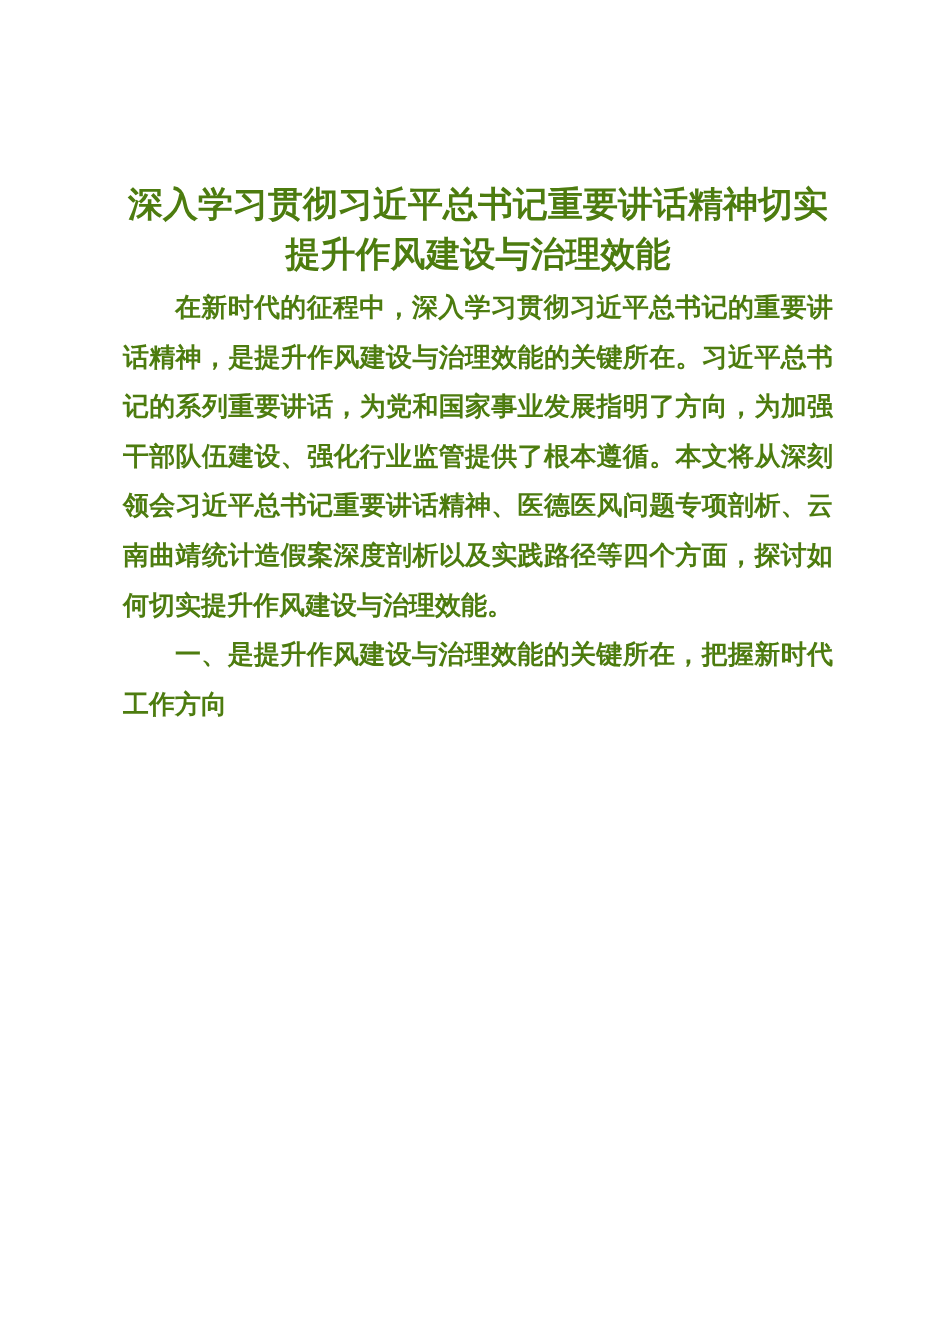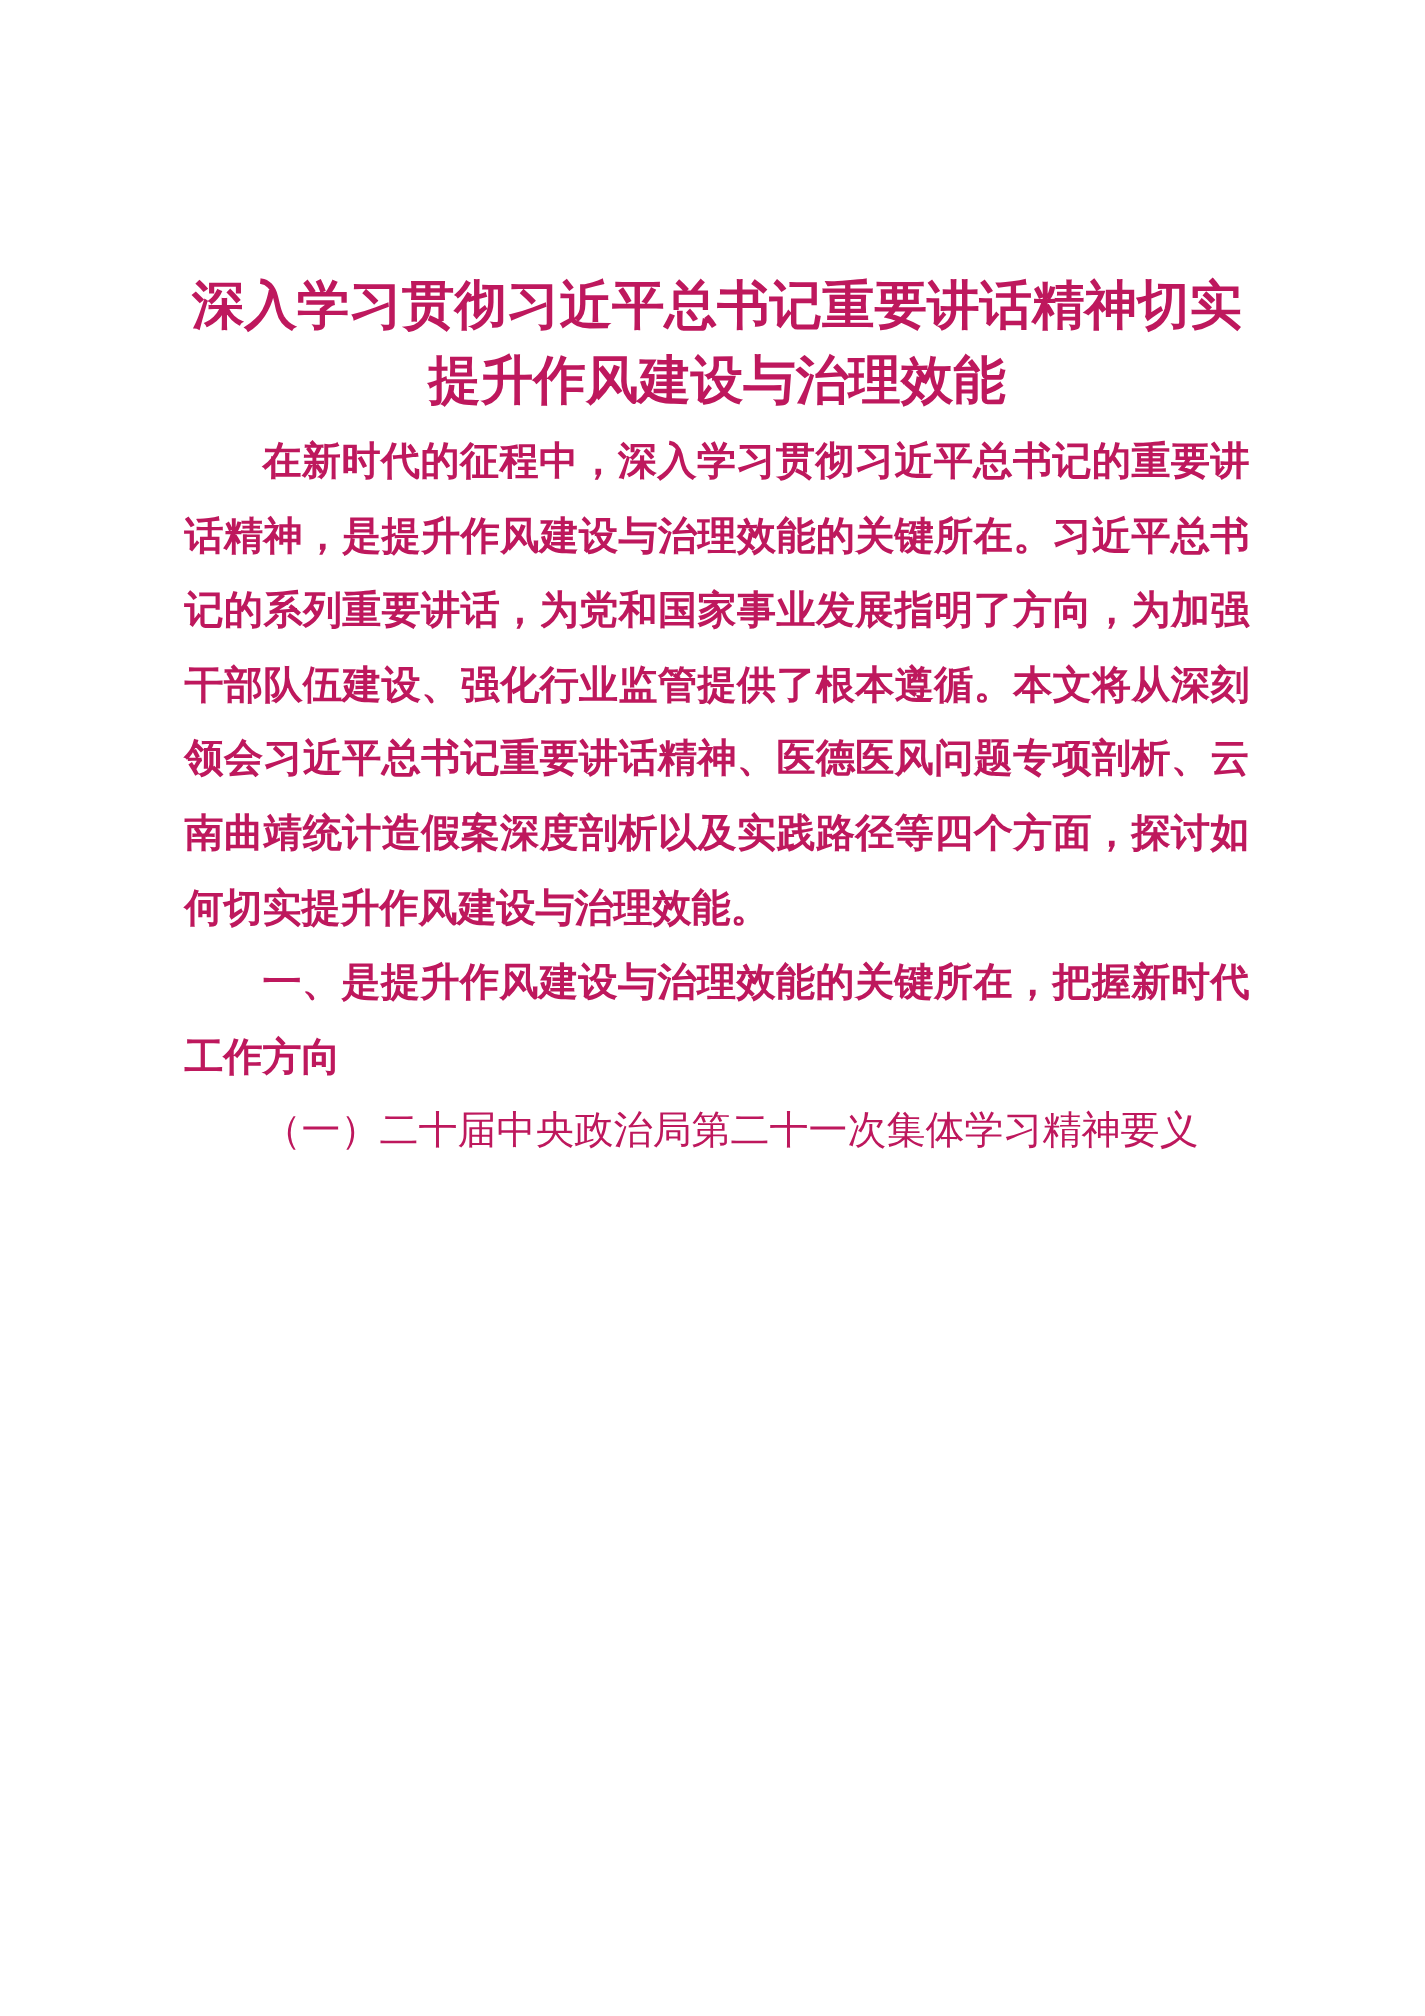--- a/index.html
+++ b/index.html
@@ -8,21 +8,21 @@
     background: #ffffff;
   }
   .page {
     position: relative;
     width: 950px;
     height: 1072px;
     box-sizing: border-box;
     margin: 0 auto;
     padding: 179px 117px 0 123px;
     background: #ffffff;
-    color: #be185d;
+    color: #4d7c0f;
     font-family: "Liberation Sans", "DejaVu Sans", sans-serif;
     overflow: hidden;
   }
   .doc-title {
     font-size: 35px;
     line-height: 50px;
     font-weight: 700;
     text-align: center;
     margin: 0 0 4px 0;
     padding: 0;
@@ -50,16 +50,15 @@
 </head>
 <body>
 
 <div class="page">
   <h1 class="doc-title">深入学习贯彻习近平总书记重要讲话精神切实提升作风建设与治理效能</h1>
 
   <p class="para">在新时代的征程中，深入学习贯彻习近平总书记的重要讲话精神，是提升作风建设与治理效能的关键所在。习近平总书记的系列重要讲话，为党和国家事业发展指明了方向，为加强干部队伍建设、强化行业监管提供了根本遵循。本文将从深刻领会习近平总书记重要讲话精神、医德医风问题专项剖析、云南曲靖统计造假案深度剖析以及实践路径等四个方面，探讨如何切实提升作风建设与治理效能。</p>
 
   <h2 class="heading-1">一、是提升作风建设与治理效能的关键所在，把握新时代工作方向</h2>
 
-  <h3 class="heading-2">（一）二十届中央政治局第二十一次集体学习精神要义</h3>
 
 
 </div>
 
 </body></html>

